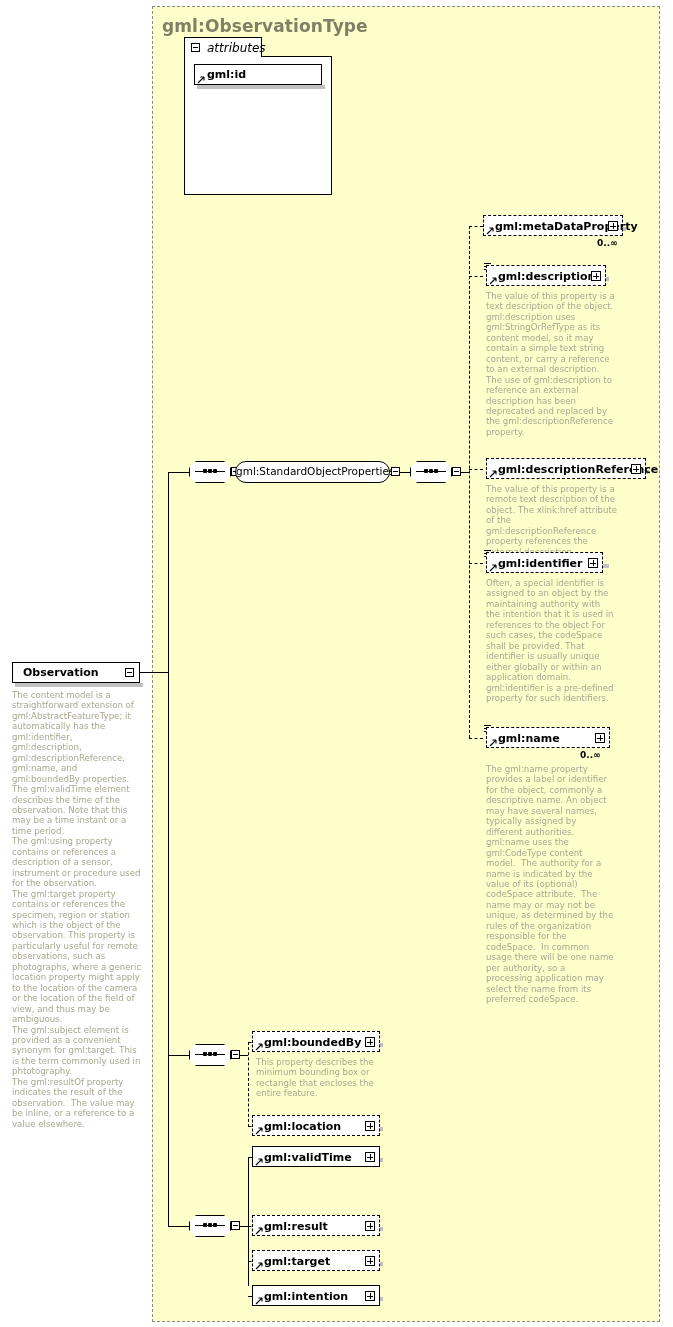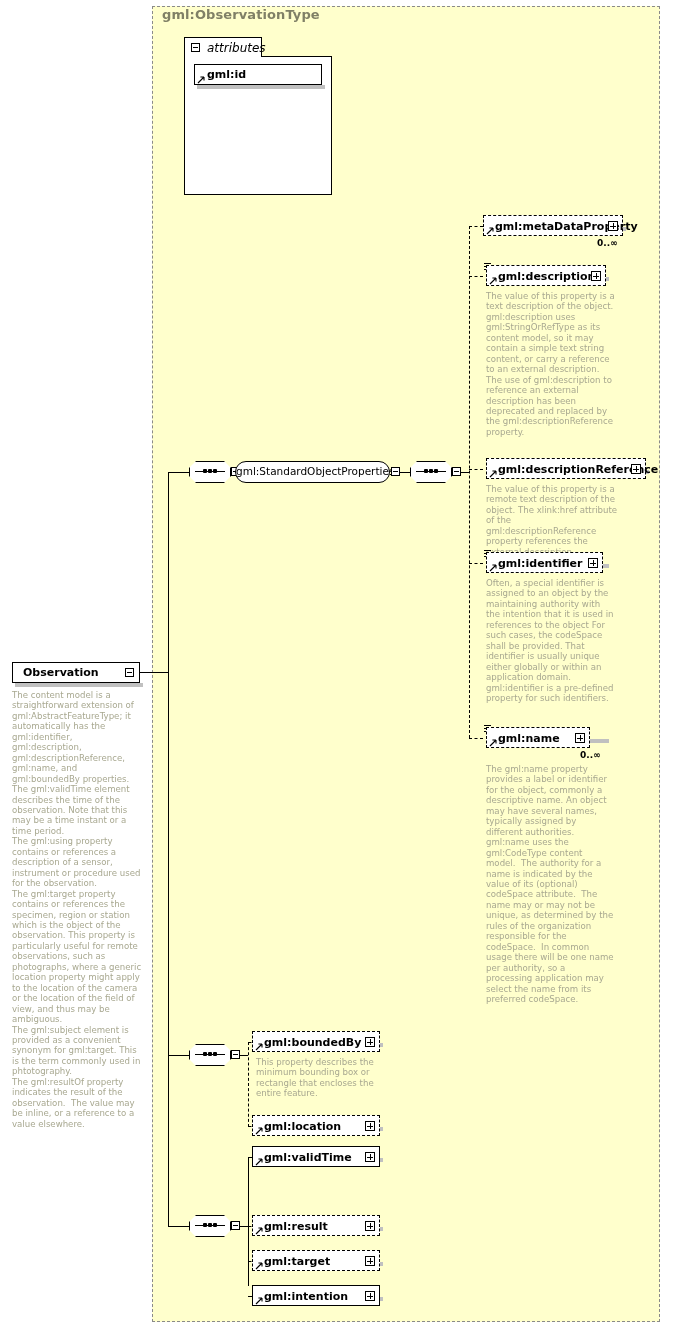--- a/index.html
+++ b/index.html
@@ -14,22 +14,22 @@
 
   
   .type-box{
     position:absolute;
     left:152px;top:6px;width:508px;height:1316px;
     background:#ffffcc;
     border:1px dashed #8a8a8a;
     box-sizing:border-box;
   }
   .type-label{
-    position:absolute;left:162px;top:7px;
-    font-size:13px;font-weight:bold;color:#808066;
+    position:absolute;left:162px;top:16px;
+    font-size:17px;font-weight:bold;color:#808066;
     letter-spacing:.1px;white-space:nowrap;
   }
 
   
   .attr-panel{
     position:absolute;left:184px;top:56px;width:148px;height:139px;
     background:#ffffff;border:1px solid #000;box-sizing:border-box;
   }
   .attr-tab{
     position:absolute;left:184px;top:37px;width:78px;height:20px;
@@ -288,21 +288,21 @@
     <div class="plus-sq" style="right:4px;top:5px;"></div>
   </div>
   <div class="doc" style="left:486px;top:578px;width:130px;">Often, a special identifier is assigned to an object by the maintaining authority with the intention that it is used in references to the object For such cases, the codeSpace shall be provided. That identifier is usually unique either globally or within an application domain. gml:identifier is a pre-defined property for such identifiers.</div>
 
   <div class="el-shadow" style="left:489px;top:739px;width:120px;"></div>
   <div class="txt-marker" style="left:484px;top:724px;">
       <i></i>
       <i></i>
       <i></i>
     </div>
-  <div class="el opt" style="left:486px;top:727px;width:104px;">
+  <div class="el opt" style="left:486px;top:727px;width:124px;">
     <span class="arrow-g">
       <svg width="8" height="8" viewBox="0 0 8 8">
           <path d="M7 1 L1 7 M7 1 L3.4 1 M7 1 L7 4.6" stroke="#000" stroke-width="1.1" fill="none"></path>
         </svg>
     </span>
     <span class="lbl">gml:name</span>
     <div class="plus-sq" style="right:4px;top:5px;"></div>
   </div>
   <div class="card" style="left:580px;top:750px;">0..∞</div>
   <div class="doc" style="left:486px;top:764px;width:128px;">The gml:name property provides a label or identifier for the object, commonly a descriptive name. An object may have several names, typically assigned by different authorities. gml:name uses the gml:CodeType content model.  The authority for a name is indicated by the value of its (optional) codeSpace attribute.  The name may or may not be unique, as determined by the rules of the organization responsible for the codeSpace.  In common usage there will be one name per authority, so a processing application may select the name from its preferred codeSpace.</div>

